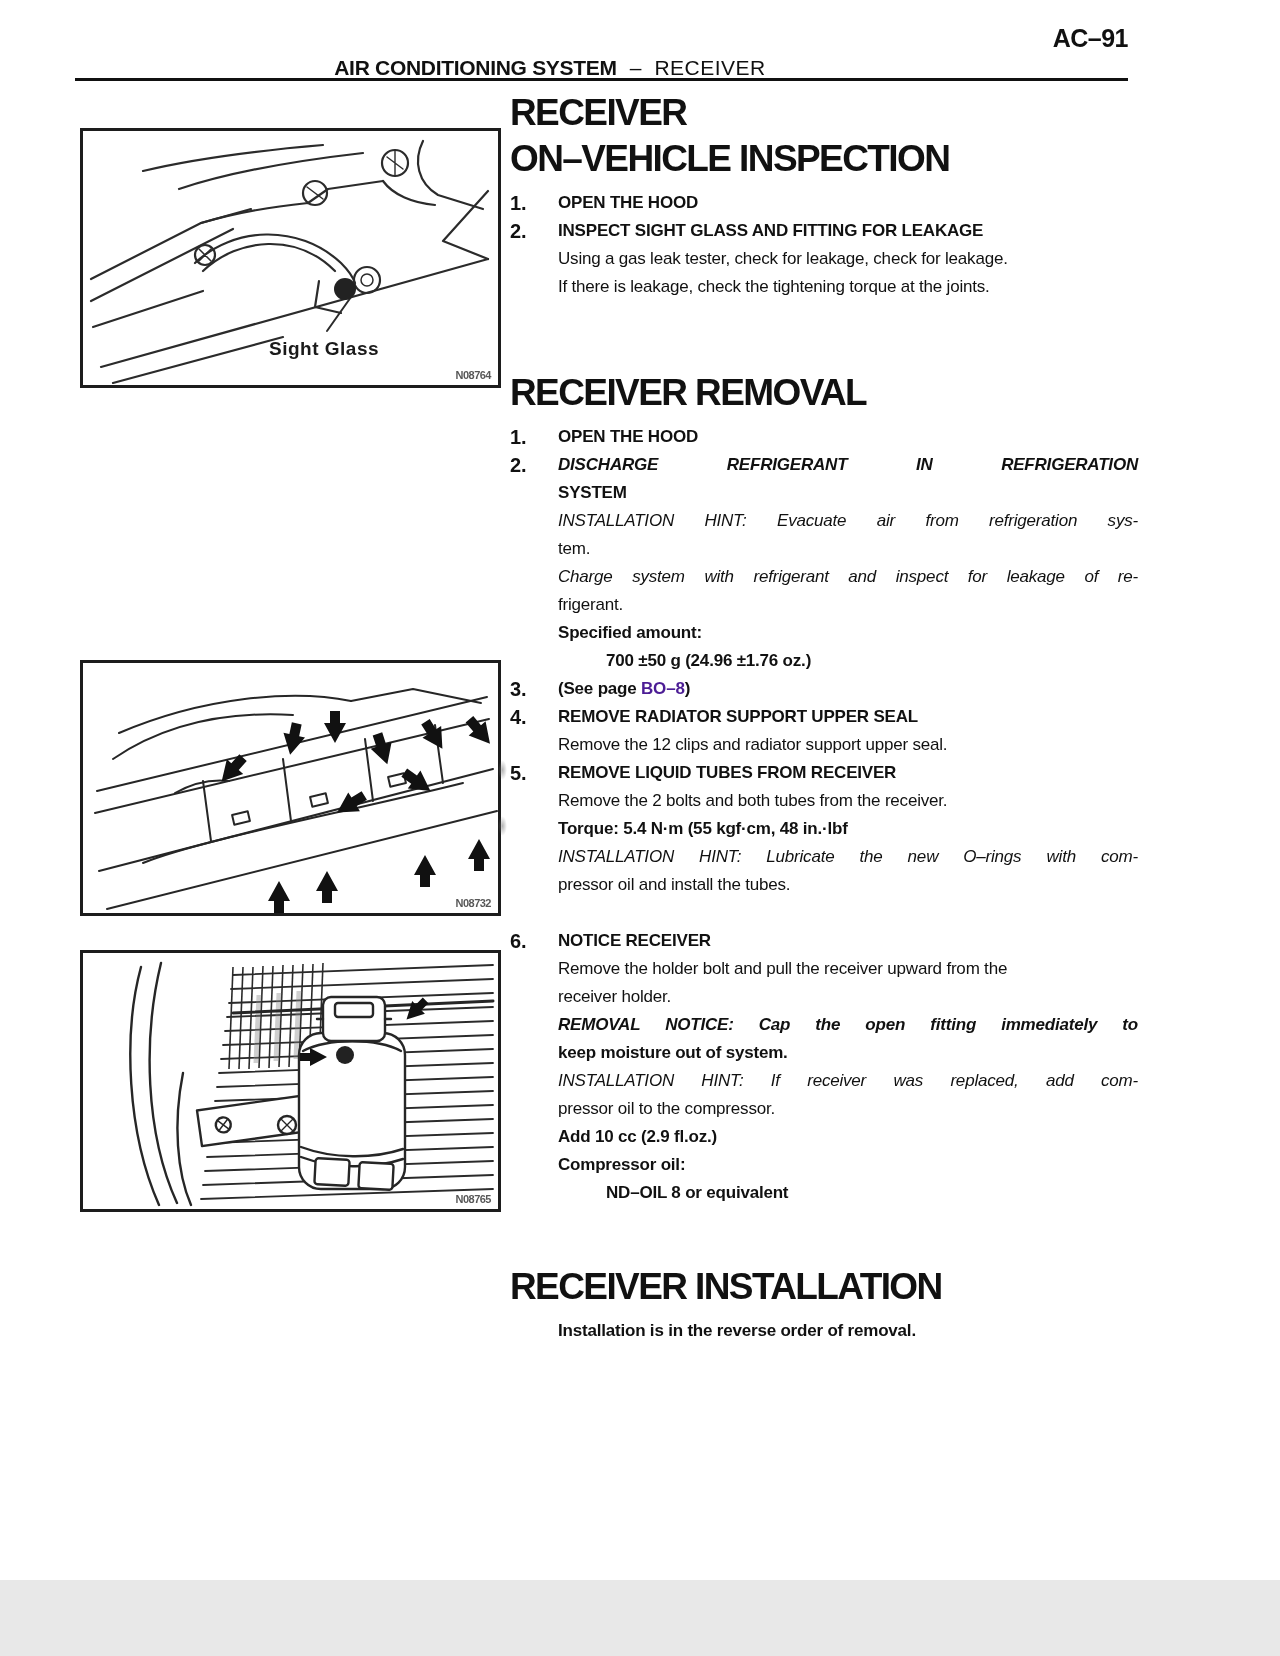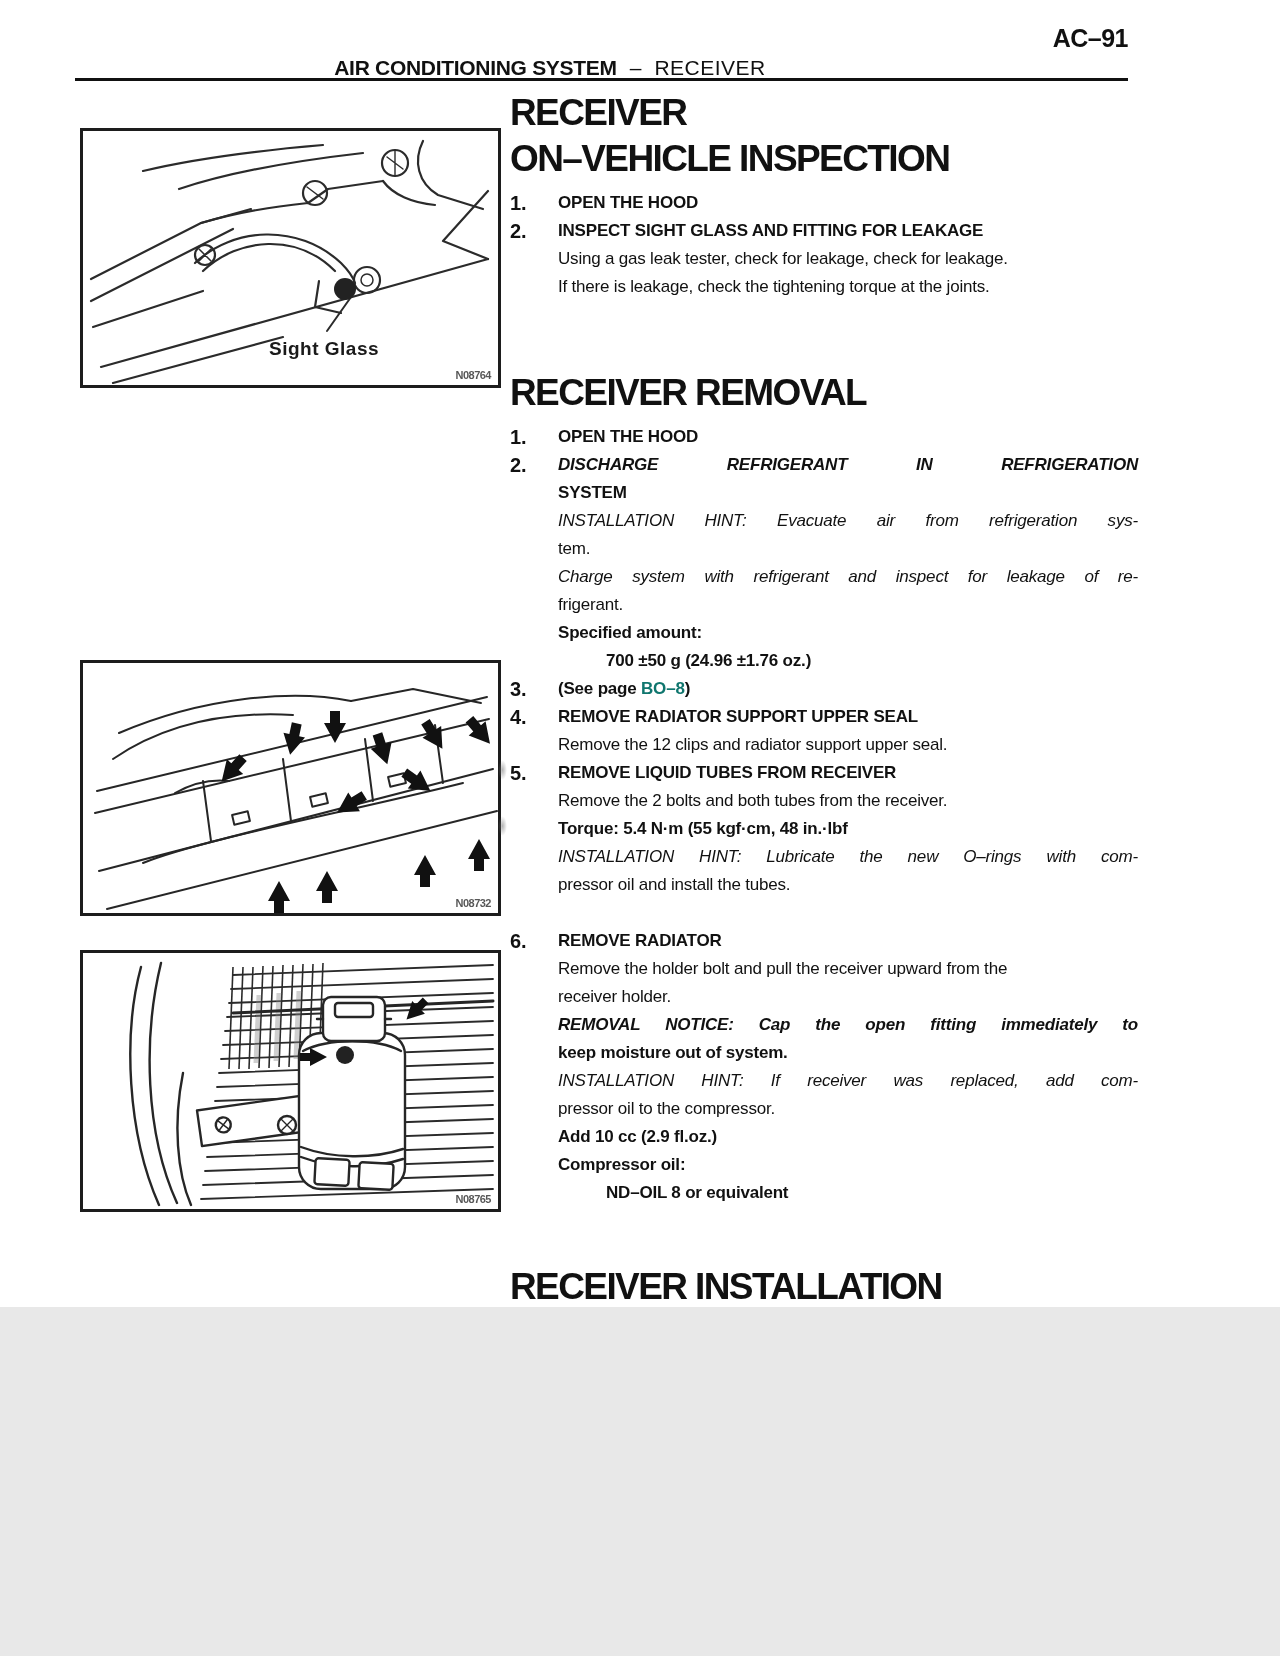--- a/index.html
+++ b/index.html
@@ -1,17 +1,17 @@
 <!DOCTYPE html>
 <html><head>
 <meta charset="utf-8">
 <style>
   html,body{margin:0;padding:0;background:#e8e8e8;}
   .page{
-    position:relative;width:1280px;height:1307px;background:#ffffff;
+    position:relative;width:1280px;height:1580px;background:#ffffff;
     font-family:"Liberation Sans","DejaVu Sans",sans-serif;color:#111;
     overflow:hidden;margin:0 auto;
   }
   
   .pagenum{position:absolute;top:24px;right:152px;font-size:25px;font-weight:700;letter-spacing:-0.5px;}
   .runhead{position:absolute;top:56px;left:310px;width:480px;display:flex;justify-content:center;align-items:baseline;gap:13px;font-size:21px;}
   .runhead .rh-bold{font-weight:700;letter-spacing:-0.3px;}
   .runhead .rh-light{letter-spacing:0.5px;}
   .rule{position:absolute;top:78px;left:75px;width:1053px;height:3px;background:#111;}
   
@@ -30,21 +30,21 @@
   .h1 + .h1{margin-top:0;}
   .steps{margin-top:7px;}
   .step{display:flex;}
   .num{width:48px;flex:none;font-weight:700;font-size:20px;line-height:28px;}
   .body{width:580px;}
   .line{font-size:17px;line-height:28px;letter-spacing:-0.2px;}
   .b{font-weight:700;}
   .bl{margin-left:48px;}
   .jl{text-align:justify;text-align-last:justify;font-style:italic;}
   .gap-top{margin-top:28px;}
-  .link{color:#0f766e;text-decoration:none;cursor:pointer;}
+  .link{color:#4c1d95;text-decoration:none;cursor:pointer;}
   
   .smudge{position:absolute;width:9px;height:20px;border-radius:50%;
     background:radial-gradient(ellipse at center, rgba(120,120,120,0.55), rgba(120,120,120,0) 70%);}
   #smudge1{left:498px;top:760px;}
   #smudge2{left:498px;top:816px;}
 </style>
 </head>
 <body>
 
 <div class="page">
@@ -264,21 +264,21 @@
           <div class="line b">REMOVE LIQUID TUBES FROM RECEIVER</div>
           <div class="line">Remove the 2 bolts and both tubes from the receiver.</div>
           <div class="line b">Torque: 5.4 N·m (55 kgf·cm, 48 in.·lbf</div>
           <div class="line jl">INSTALLATION HINT: Lubricate the new O–rings with com-</div>
           <div class="line">pressor oil and install the tubes.</div>
         </div>
       </div>
       <div class="step gap-top">
         <span class="num">6.</span>
         <div class="body">
-          <div class="line b">REMOVE RADIATOR</div>
+          <div class="line b">NOTICE RECEIVER</div>
           <div class="line">Remove the holder bolt and pull the receiver upward from the</div>
           <div class="line">receiver holder.</div>
           <div class="line b jl">REMOVAL NOTICE: Cap the open fitting immediately to</div>
           <div class="line b">keep moisture out of system.</div>
           <div class="line jl">INSTALLATION HINT: If receiver was replaced, add com-</div>
           <div class="line">pressor oil to the compressor.</div>
           <div class="line b">Add 10 cc (2.9 fl.oz.)</div>
           <div class="line b">Compressor oil:</div>
           <div class="line b bl">ND–OIL 8 or equivalent</div>
         </div>

